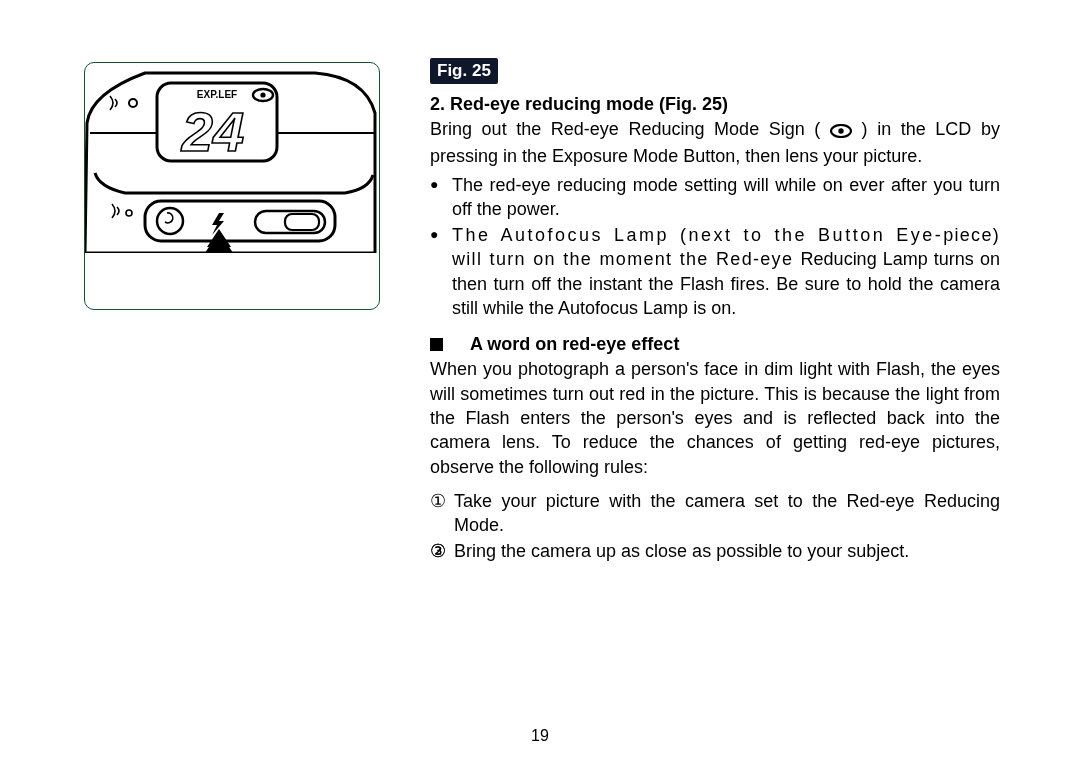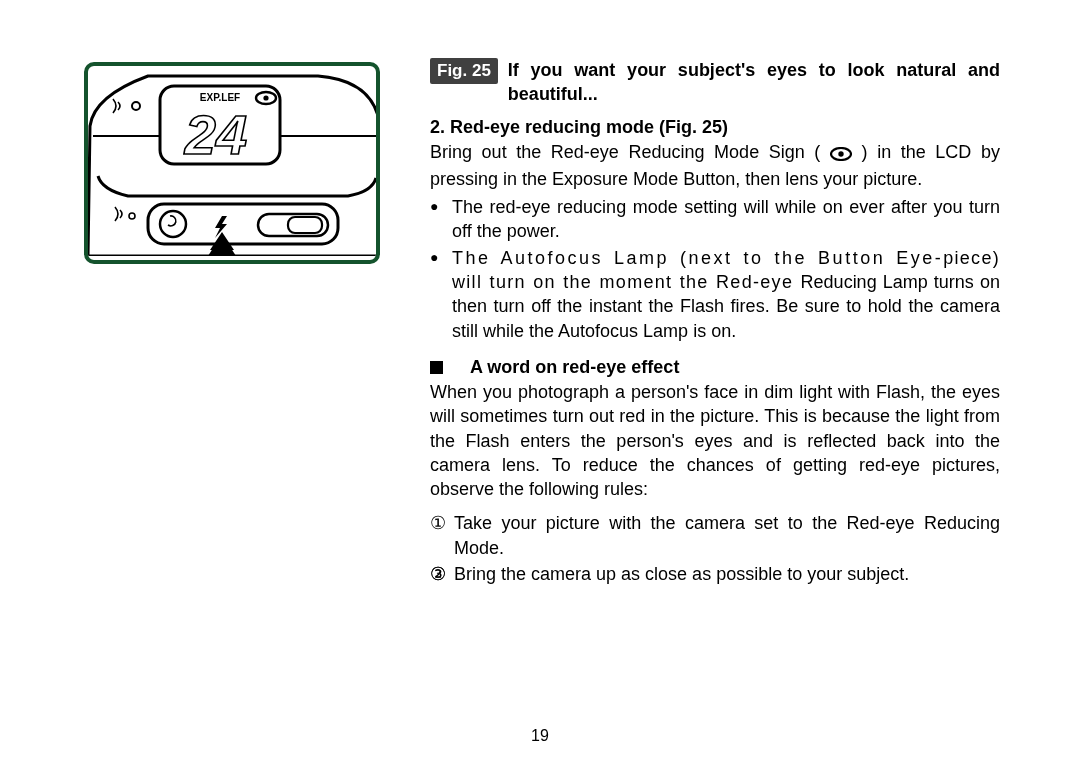--- a/index.html
+++ b/index.html
@@ -14,38 +14,38 @@
   .page {
     position: relative;
     width: 1080px;
     height: 763px;
   }
   .figure-area {
     position: absolute;
     left: 84px;
     top: 62px;
     width: 296px;
-    height: 202px;
-    border: 4px solid #14532d;
+    height: 248px;
+    border: 1px solid #14532d;
     border-radius: 10px;
     box-sizing: border-box;
     overflow: hidden;
   }
   .figure-area svg {
     display: block;
   }
   .text-col {
     position: absolute;
     left: 430px;
     top: 58px;
     width: 570px;
   }
   .fig-label {
     display: inline-block;
-    background: #404040;
+    background: #0f172a;
     color: #fff;
     font-weight: bold;
     font-size: 17px;
     padding: 3px 7px 3px 7px;
     vertical-align: top;
     border-radius: 2px;
   }
   .lead-bold {
     font-weight: bold;
     font-size: 18px;
@@ -169,21 +169,20 @@
 
       <path d="M 32 152 Q 36 148 32 144 M 27 155 Q 33 148 27 141" fill="none" stroke="#000" stroke-width="1.6"></path>
       <circle cx="44" cy="150" r="3" fill="none" stroke="#000" stroke-width="1.6"></circle>
     </svg>
   </div>
 
   <div class="text-col">
 
     <div class="row1">
       <span class="fig-label">Fig. 25</span>
-      <div class="lead-bold">If you want your subject's eyes to look natural and beautiful...</div>
     </div>
 
     <div class="section-title">2. Red-eye reducing mode (Fig. 25)</div>
 
     <div class="para">
       <span>Bring out the Red-eye Reducing Mode Sign (</span>
       <span class="eye-icon">
         <svg width="22" height="14" viewBox="0 0 22 14">
             <ellipse cx="11" cy="7" rx="10" ry="6" fill="none" stroke="#000" stroke-width="2.2"></ellipse>
             <circle cx="11" cy="7" r="2.7" fill="#000"></circle>

